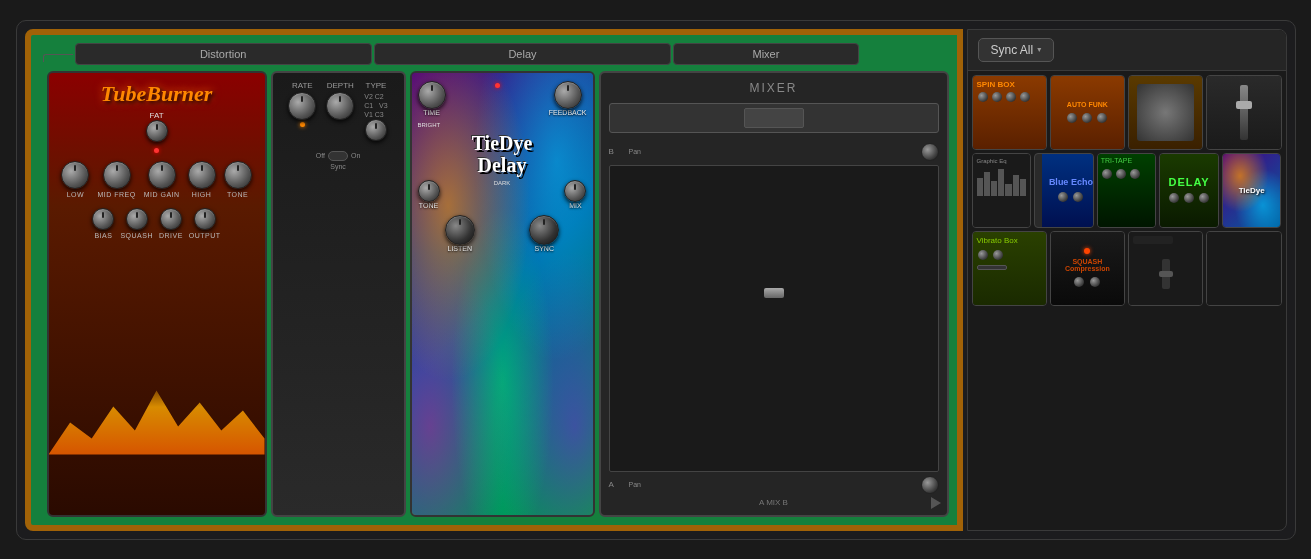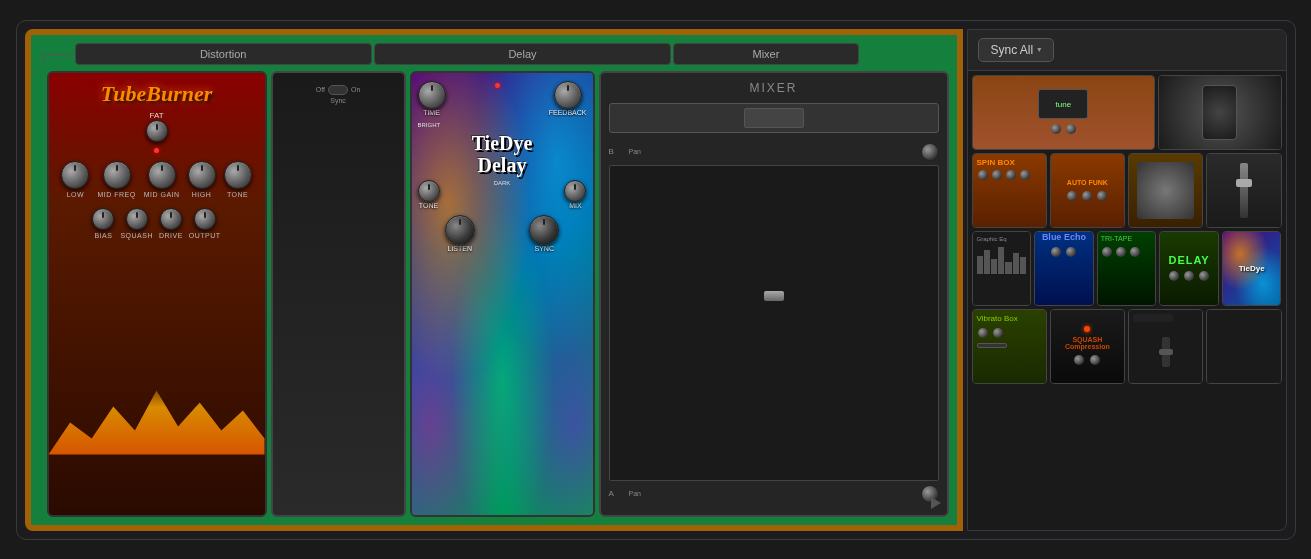--- a/index.html
+++ b/index.html
@@ -617,20 +617,22 @@
       background: #555;
     }
 
     .thumb-blue-echo {
       background: linear-gradient(180deg, #003080, #001050);
       width: 100%;
       height: 100%;
       display: flex;
       flex-direction: column;
       align-items: center;
+      justify-content: center;
+      margin-left: 7px;
     }
 
     .thumb-blue-echo-title {
       color: #6688ff;
       font-size: 9px;
       font-weight: bold;
     }
 
     .thumb-tritape {
       background: linear-gradient(180deg, #004000, #001500);
@@ -791,20 +793,40 @@
               <span class="knob-label">DRIVE</span>
             </div>
             <div class="knob-group">
               <div class="knob knob-small"></div>
               <span class="knob-label">OUTPUT</span>
             </div>
           </div>
         </div>
 
         <div class="pedal-vibe">
+          <div class="vibe-top-row">
+            <div class="vibe-rate-section">
+              <span class="vibe-label">RATE</span>
+              <div class="knob"></div>
+              <div class="led-orange"></div>
+            </div>
+            <div class="vibe-rate-section">
+              <span class="vibe-label">DEPTH</span>
+              <div class="knob"></div>
+            </div>
+            <div class="vibe-type-section">
+              <span class="vibe-label">TYPE</span>
+              <div class="vibe-type-labels">
+                <span>V2&nbsp;C2</span>
+                <span>C1&nbsp;&nbsp;&nbsp;V3</span>
+                <span>V1&nbsp;C3</span>
+              </div>
+              <div class="knob knob-small"></div>
+            </div>
+          </div>
           <div class="vibe-controls-bottom">
             <div class="knob-group">
               <div style="display:flex; gap:3px; align-items:center;">
                 <span class="vibe-switch-label">Off</span>
                 <div style="width:20px; height:10px; background:#333; border-radius:5px; border:1px solid #555;"></div>
                 <span class="vibe-switch-label">On</span>
               </div>
               <span class="vibe-switch-label">Sync</span>
             </div>
           </div>
@@ -866,54 +888,37 @@
             <div class="mixer-knob-small" style="margin-left:auto;"></div>
           </div>
           <div class="mixer-fader">
             <div class="fader-handle"></div>
           </div>
           <div class="mixer-fader-row">
             <span class="mixer-chan-label">A</span>
             <span class="mixer-pan-label">Pan</span>
             <div class="mixer-knob-small" style="margin-left:auto;"></div>
           </div>
+          <div class="mixer-ab-label">A   MIX   B</div>
           <div class="arrow-right"></div>
         </div>
 
       </div>
     </div>
 
     <div class="browser-panel">
       <div class="browser-header">
         <div class="show-all-btn">
           <span>Sync All</span>
           <span class="dropdown-arrow">▾</span>
         </div>
       </div>
 
       <div class="browser-grid">
 
-        <div class="browser-row">
-          <div class="browser-item browser-item-wide">
-            <div class="thumb-tuner">
-              <div style="width:50px;height:30px;background:#222;border-radius:3px;border:1px solid #555;display:flex;align-items:center;justify-content:center;">
-                <span style="color:#88ff88;font-size:8px;">tune</span>
-              </div>
-              <div style="display:flex;gap:3px;margin-top:4px;">
-                <div class="thumb-mini-knob"></div>
-                <div class="thumb-mini-knob"></div>
-              </div>
-            </div>
-          </div>
-          <div class="browser-item">
-            <div class="thumb-wah">
-              <div style="width:35px;height:55px;background:radial-gradient(circle at center,#444,#1a1a1a);border-radius:4px;border:1px solid #555;"></div>
-            </div>
-          </div>
-        </div>
 
         <div class="browser-row">
           <div class="browser-item">
             <div class="thumb-spinbox">
               <span class="thumb-spinbox-title">SPIN BOX</span>
               <div style="display:flex;gap:2px;flex-wrap:wrap;">
                 <div class="thumb-mini-knob"></div>
                 <div class="thumb-mini-knob"></div>
                 <div class="thumb-mini-knob"></div>
                 <div class="thumb-mini-knob"></div>

